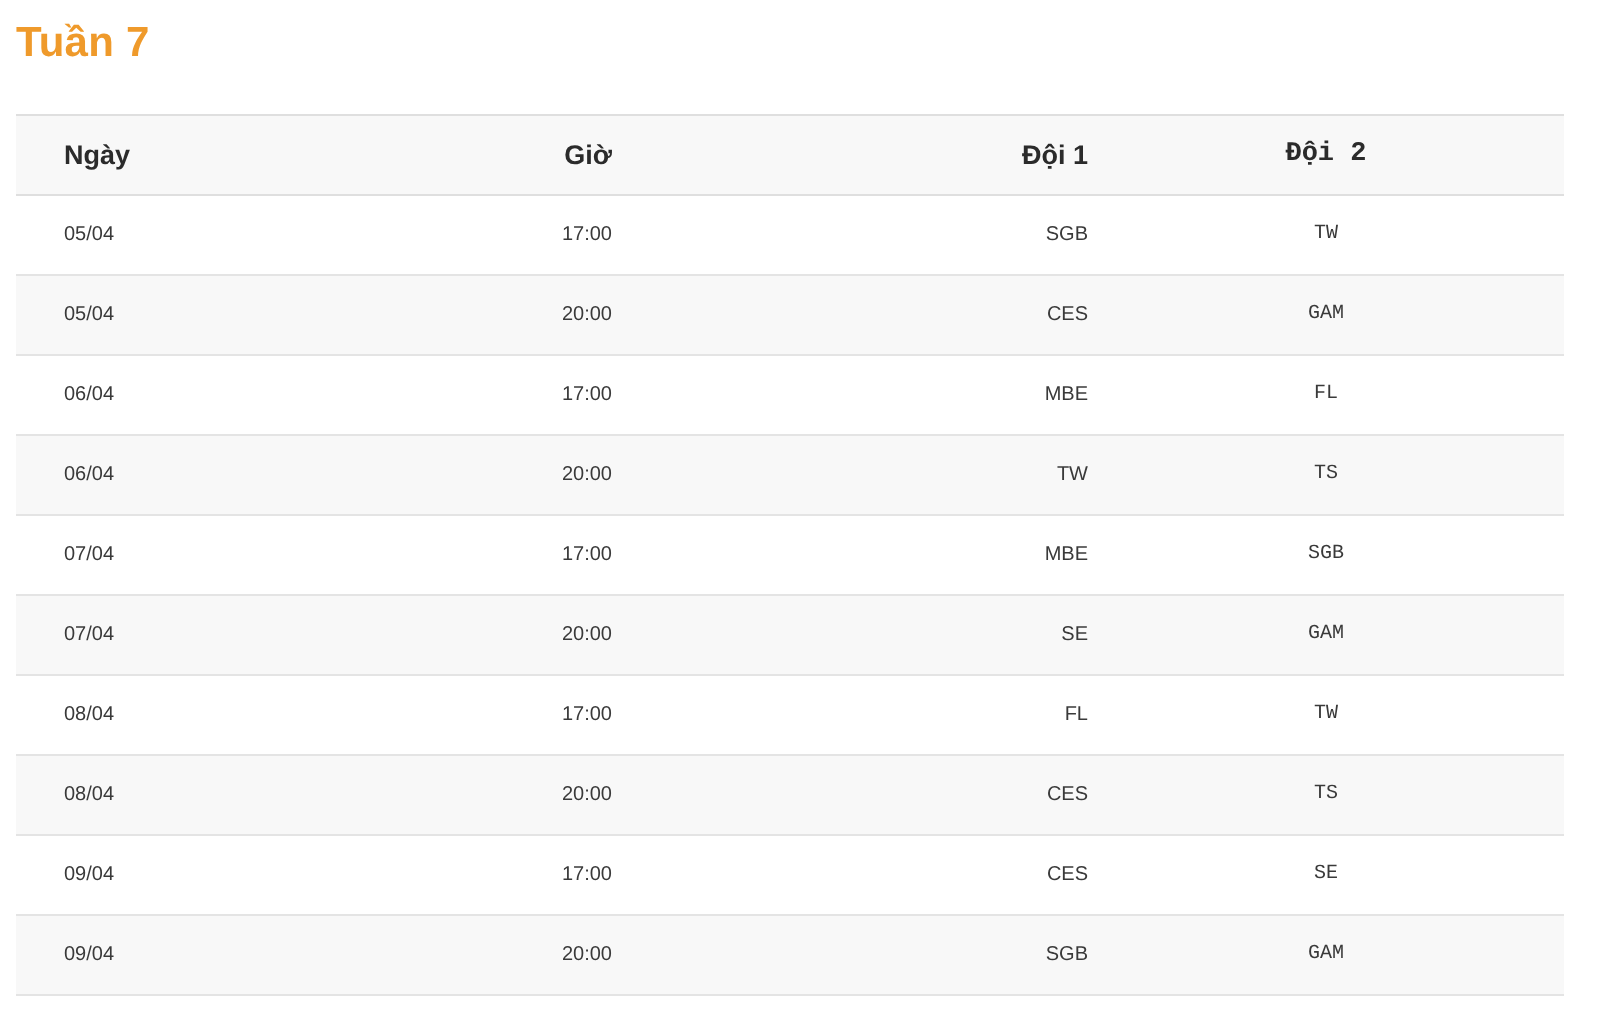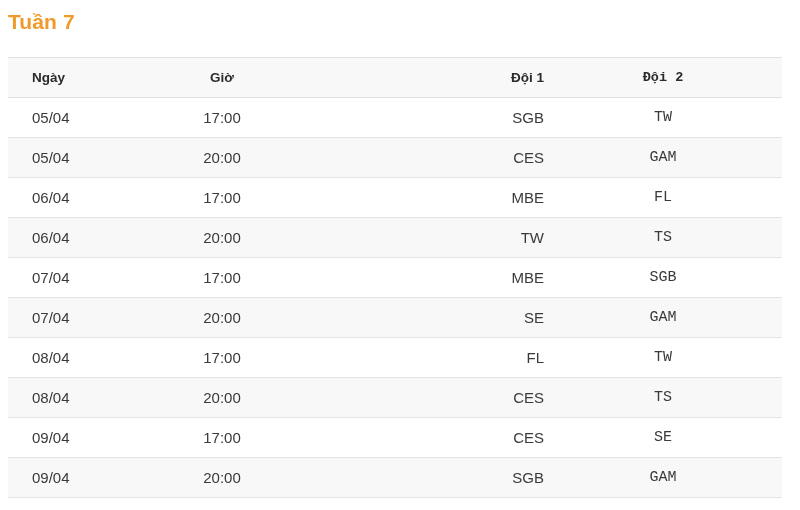--- a/index.html
+++ b/index.html
@@ -63,32 +63,32 @@
     border-top: 1px solid #dfdfdf;
     border-bottom: 1px solid #dfdfdf;
     vertical-align: middle;
   }
 
   table.schedule tbody td {
     height: 39px;
     padding: 0;
     border-bottom: 1px solid #e4e4e4;
     color: #3a3a3a;
-    font-size: 15px;
+    font-size: 10px;
     vertical-align: middle;
     background: #ffffff;
   }
 
   table.schedule tbody tr.striped td {
     background: #f8f8f8;
   }
 
   
   .cell-date  { text-align: left;  padding-left: 24px !important; }
-  .cell-time  { text-align: center;  padding-left: 18px !important; }
+  .cell-time  { text-align: right;  padding-left: 18px !important; }
   .cell-team1 { text-align: right; }
   .cell-team2 { text-align: center; font-family: Liberation Mono, monospace; }
 
   th.cell-date  { padding-left: 24px !important; }
   th.cell-time  { padding-left: 18px !important; }
 </style>
 </head>
 <body>
 
 <div class="page">

